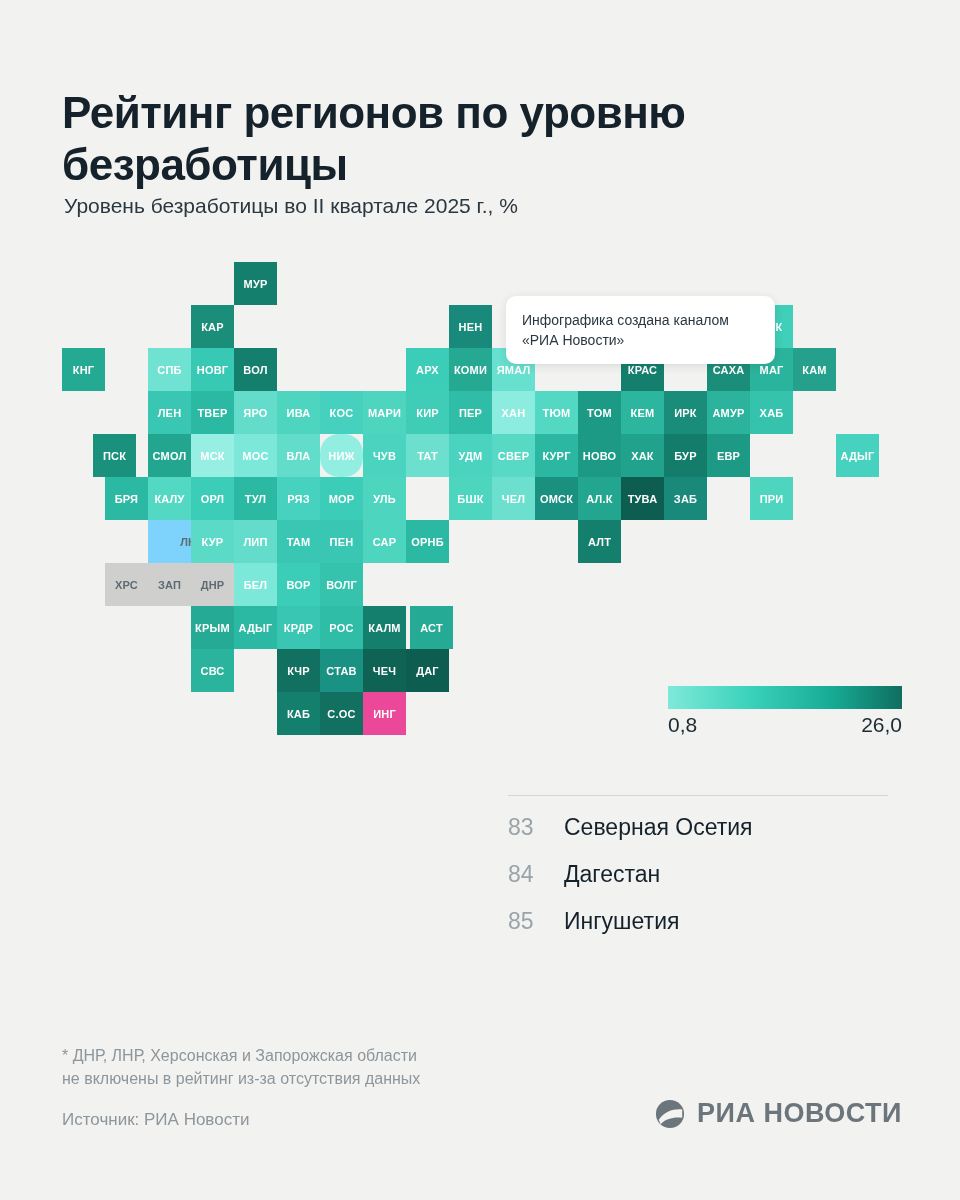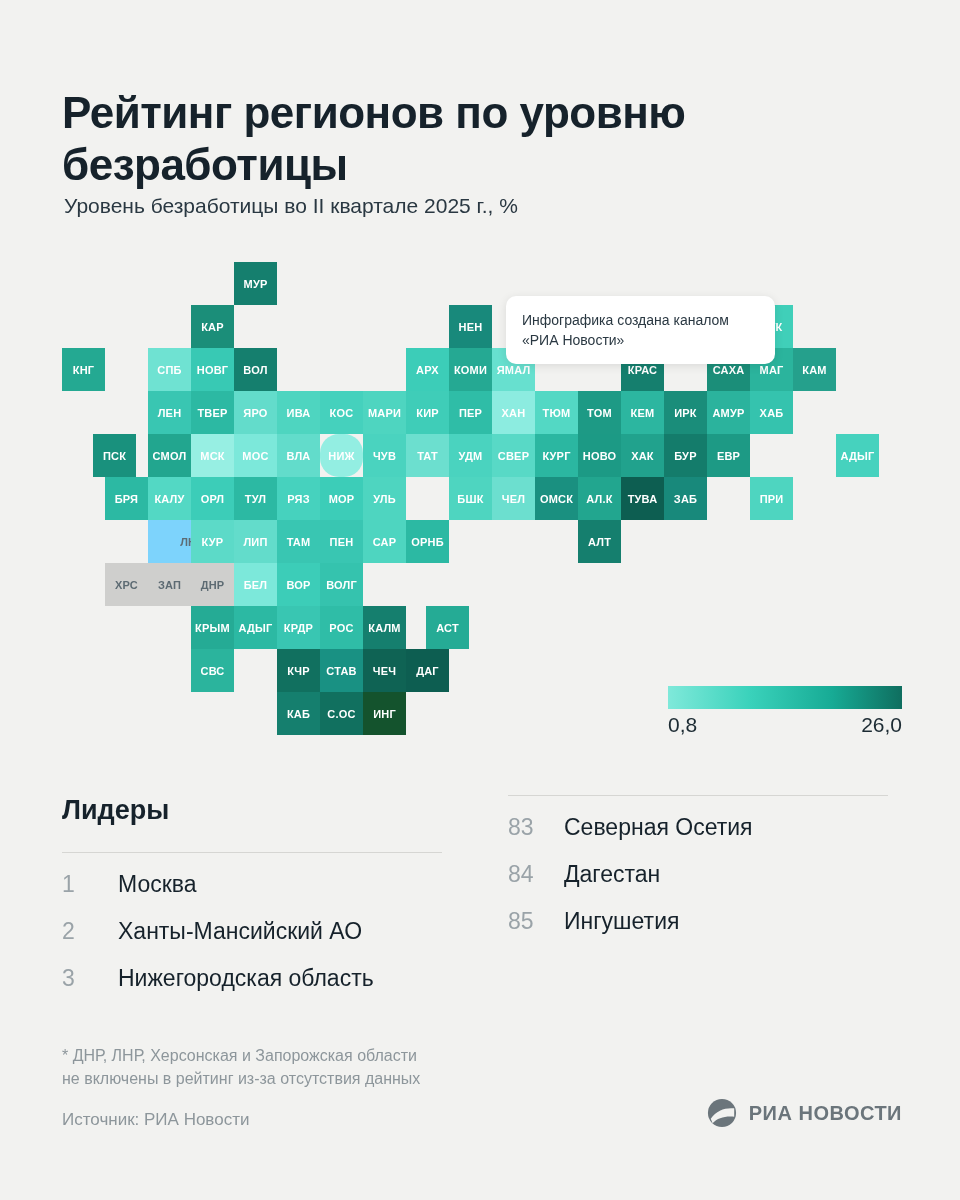--- a/index.html
+++ b/index.html
@@ -156,21 +156,21 @@
     display: flex;
     align-items: center;
     gap: 12px;
   }
   .logo-mark {
     width: 30px;
     height: 30px;
     flex: none;
   }
   .logo-text {
-    font-size: 20px;
+    font-size: 27px;
     font-weight: bold;
     color: #6b757b;
     letter-spacing: 0.5px;
   }
 </style>
 </head>
 <body>
 
 <div class="page">
 
@@ -411,21 +411,21 @@
       </div>
       <div class="cell" style="left: 215px; top: 344px; background: rgb(57, 198, 178);">
         <span>КРДР</span>
       </div>
       <div class="cell" style="left: 258px; top: 344px; background: rgb(47, 189, 167);">
         <span>РОС</span>
       </div>
       <div class="cell" style="left: 301px; top: 344px; background: rgb(21, 127, 110);">
         <span>КАЛМ</span>
       </div>
-      <div class="cell" style="left: 364px; top: 344px; background: rgb(37, 171, 149);">
+      <div class="cell" style="left: 348px; top: 344px; background: rgb(37, 171, 149);">
         <span>АСТ</span>
       </div>
       <div class="cell" style="left: 129px; top: 387px; background: rgb(43, 180, 157);">
         <span>СВС</span>
       </div>
       <div class="cell" style="left: 215px; top: 387px; background: rgb(17, 112, 95);">
         <span>КЧР</span>
       </div>
       <div class="cell" style="left: 258px; top: 387px; background: rgb(25, 145, 131);">
         <span>СТАВ</span>
@@ -435,53 +435,37 @@
       </div>
       <div class="cell" style="left: 344px; top: 387px; background: rgb(13, 94, 81);">
         <span>ДАГ</span>
       </div>
       <div class="cell" style="left: 215px; top: 430px; background: rgb(21, 127, 110);">
         <span>КАБ</span>
       </div>
       <div class="cell" style="left: 258px; top: 430px; background: rgb(17, 112, 95);">
         <span>С.ОС</span>
       </div>
-      <div class="cell" style="left: 301px; top: 430px; background: #14532d;">
+      <div class="cell" style="left: 301px; top: 430px; background: #ec4899;">
         <span>ИНГ</span>
       </div>
     </div>
 
   <div class="credit-box">
     <span>Инфографика создана каналом «РИА Новости»</span>
   </div>
 
   <div class="legend">
     <div class="legend-bar"></div>
     <div class="legend-labels">
       <span>0,8</span>
       <span>26,0</span>
     </div>
   </div>
 
-  <div class="rank-col left">
-    <div class="rank-head">Лидеры</div>
-    <hr class="rank-rule">
-    <div class="rank-item">
-      <span class="rank-num">1</span>
-      <span class="rank-name">Москва</span>
-    </div>
-    <div class="rank-item">
-      <span class="rank-num">2</span>
-      <span class="rank-name">Ханты-Мансийский АО</span>
-    </div>
-    <div class="rank-item">
-      <span class="rank-num">3</span>
-      <span class="rank-name">Нижегородская область</span>
-    </div>
-  </div>
 
   <div class="rank-col right">
     <hr class="rank-rule">
     <div class="rank-item">
       <span class="rank-num">83</span>
       <span class="rank-name">Северная Осетия</span>
     </div>
     <div class="rank-item">
       <span class="rank-num">84</span>
       <span class="rank-name">Дагестан</span>

